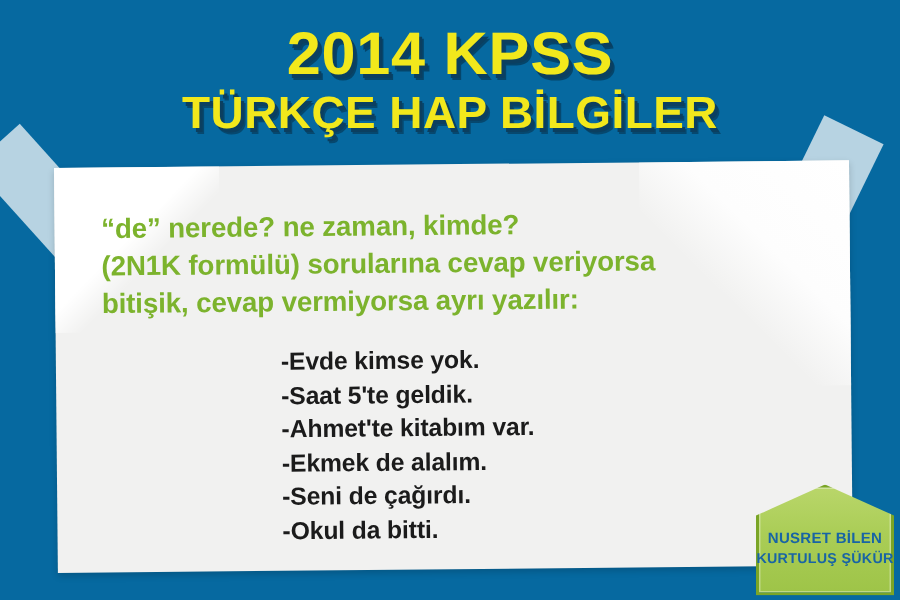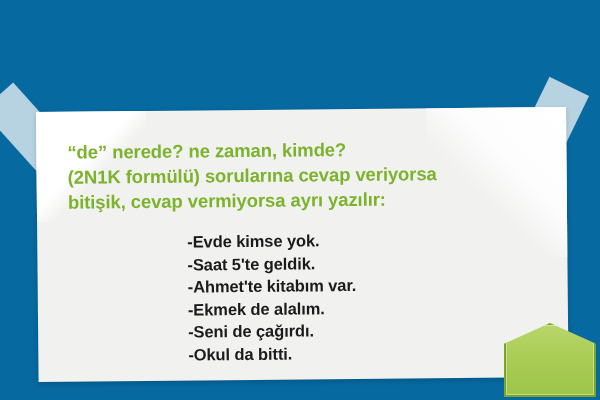--- a/index.html
+++ b/index.html
@@ -177,20 +177,24 @@
     letter-spacing: 0.2px;
   }
   #badge-name { font-size: 10px; }
   #badge-name2 { font-size: 9.5px; }
 </style>
 </head>
 <body>
 
 <div id="poster">
 
+  <div id="title-block">
+    <span id="title-main">2014 KPSS</span>
+    <span id="title-sub">TÜRKÇE HAP BİLGİLER</span>
+  </div>
 
   <div class="tape" id="tape-left"></div>
   <div class="tape" id="tape-right"></div>
 
   <div id="paper">
     <div id="paper-sheen-left"></div>
     <div id="paper-sheen-right"></div>
 
     <div id="paper-content">
 
@@ -207,15 +211,19 @@
         <span class="example-line">-Ekmek de alalım.</span>
         <span class="example-line">-Seni de çağırdı.</span>
         <span class="example-line">-Okul da bitti.</span>
       </div>
 
     </div>
   </div>
 
   <div id="badge">
     <div id="badge-shape"></div>
+    <div id="badge-text">
+      <span class="badge-line" id="badge-name">NUSRET BİLEN</span>
+      <span class="badge-line" id="badge-name2">KURTULUŞ ŞÜKÜR</span>
+    </div>
   </div>
 
 </div>
 
 </body></html>

